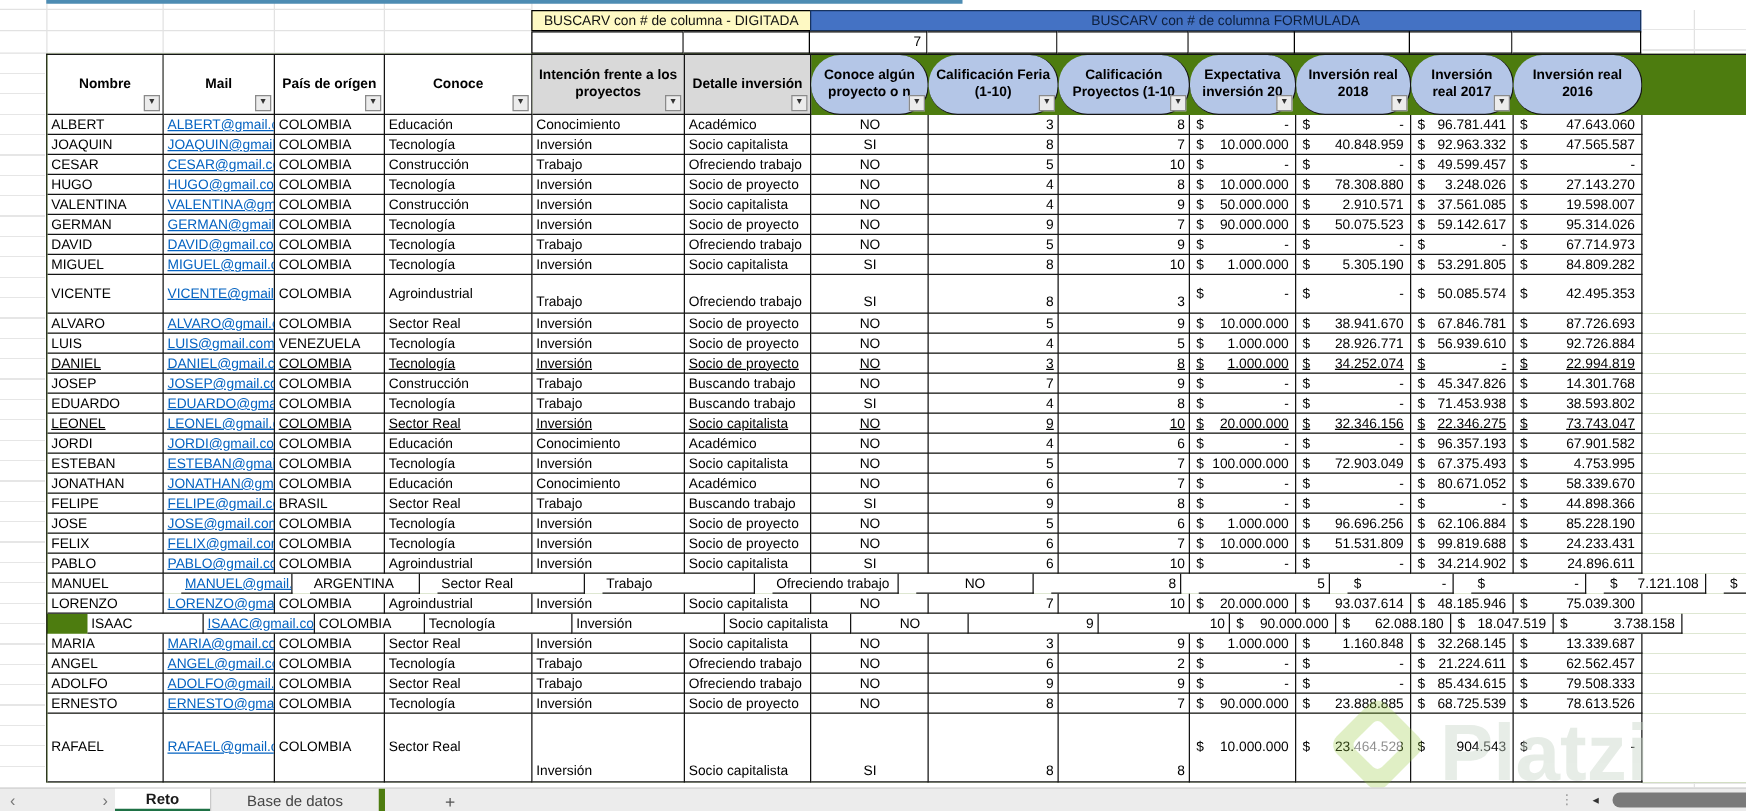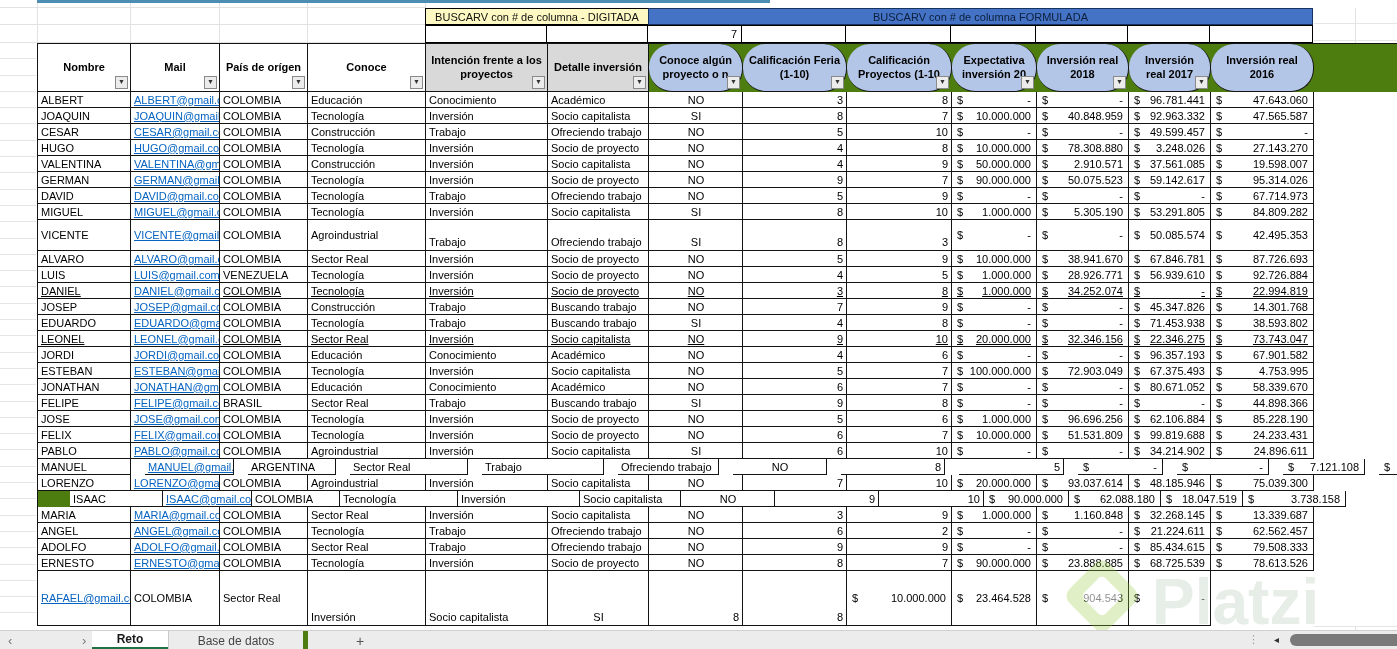--- a/index.html
+++ b/index.html
@@ -986,20 +986,21 @@
           <div class="cell money">
             <span>$</span>
             <span>68.725.539</span>
           </div>
           <div class="cell money">
             <span>$</span>
             <span>78.613.526</span>
           </div>
         </div>
         <div class="brow tall" style="grid-template-columns: 93px 89px 88px 118px 122px 101px 94px 104px 105px 85px 92px 82px 103px; height: 55px;">
+          <div class="cell txt">RAFAEL</div>
           <div class="cell txt">
             <a>RAFAEL@gmail.com</a>
           </div>
           <div class="cell txt">COLOMBIA</div>
           <div class="cell txt">Sector Real</div>
           <div class="cell txt va-b">Inversión</div>
           <div class="cell txt va-b">Socio capitalista</div>
           <div class="cell ctr va-b">SI</div>
           <div class="cell num va-b">8</div>
           <div class="cell num va-b">8</div>

